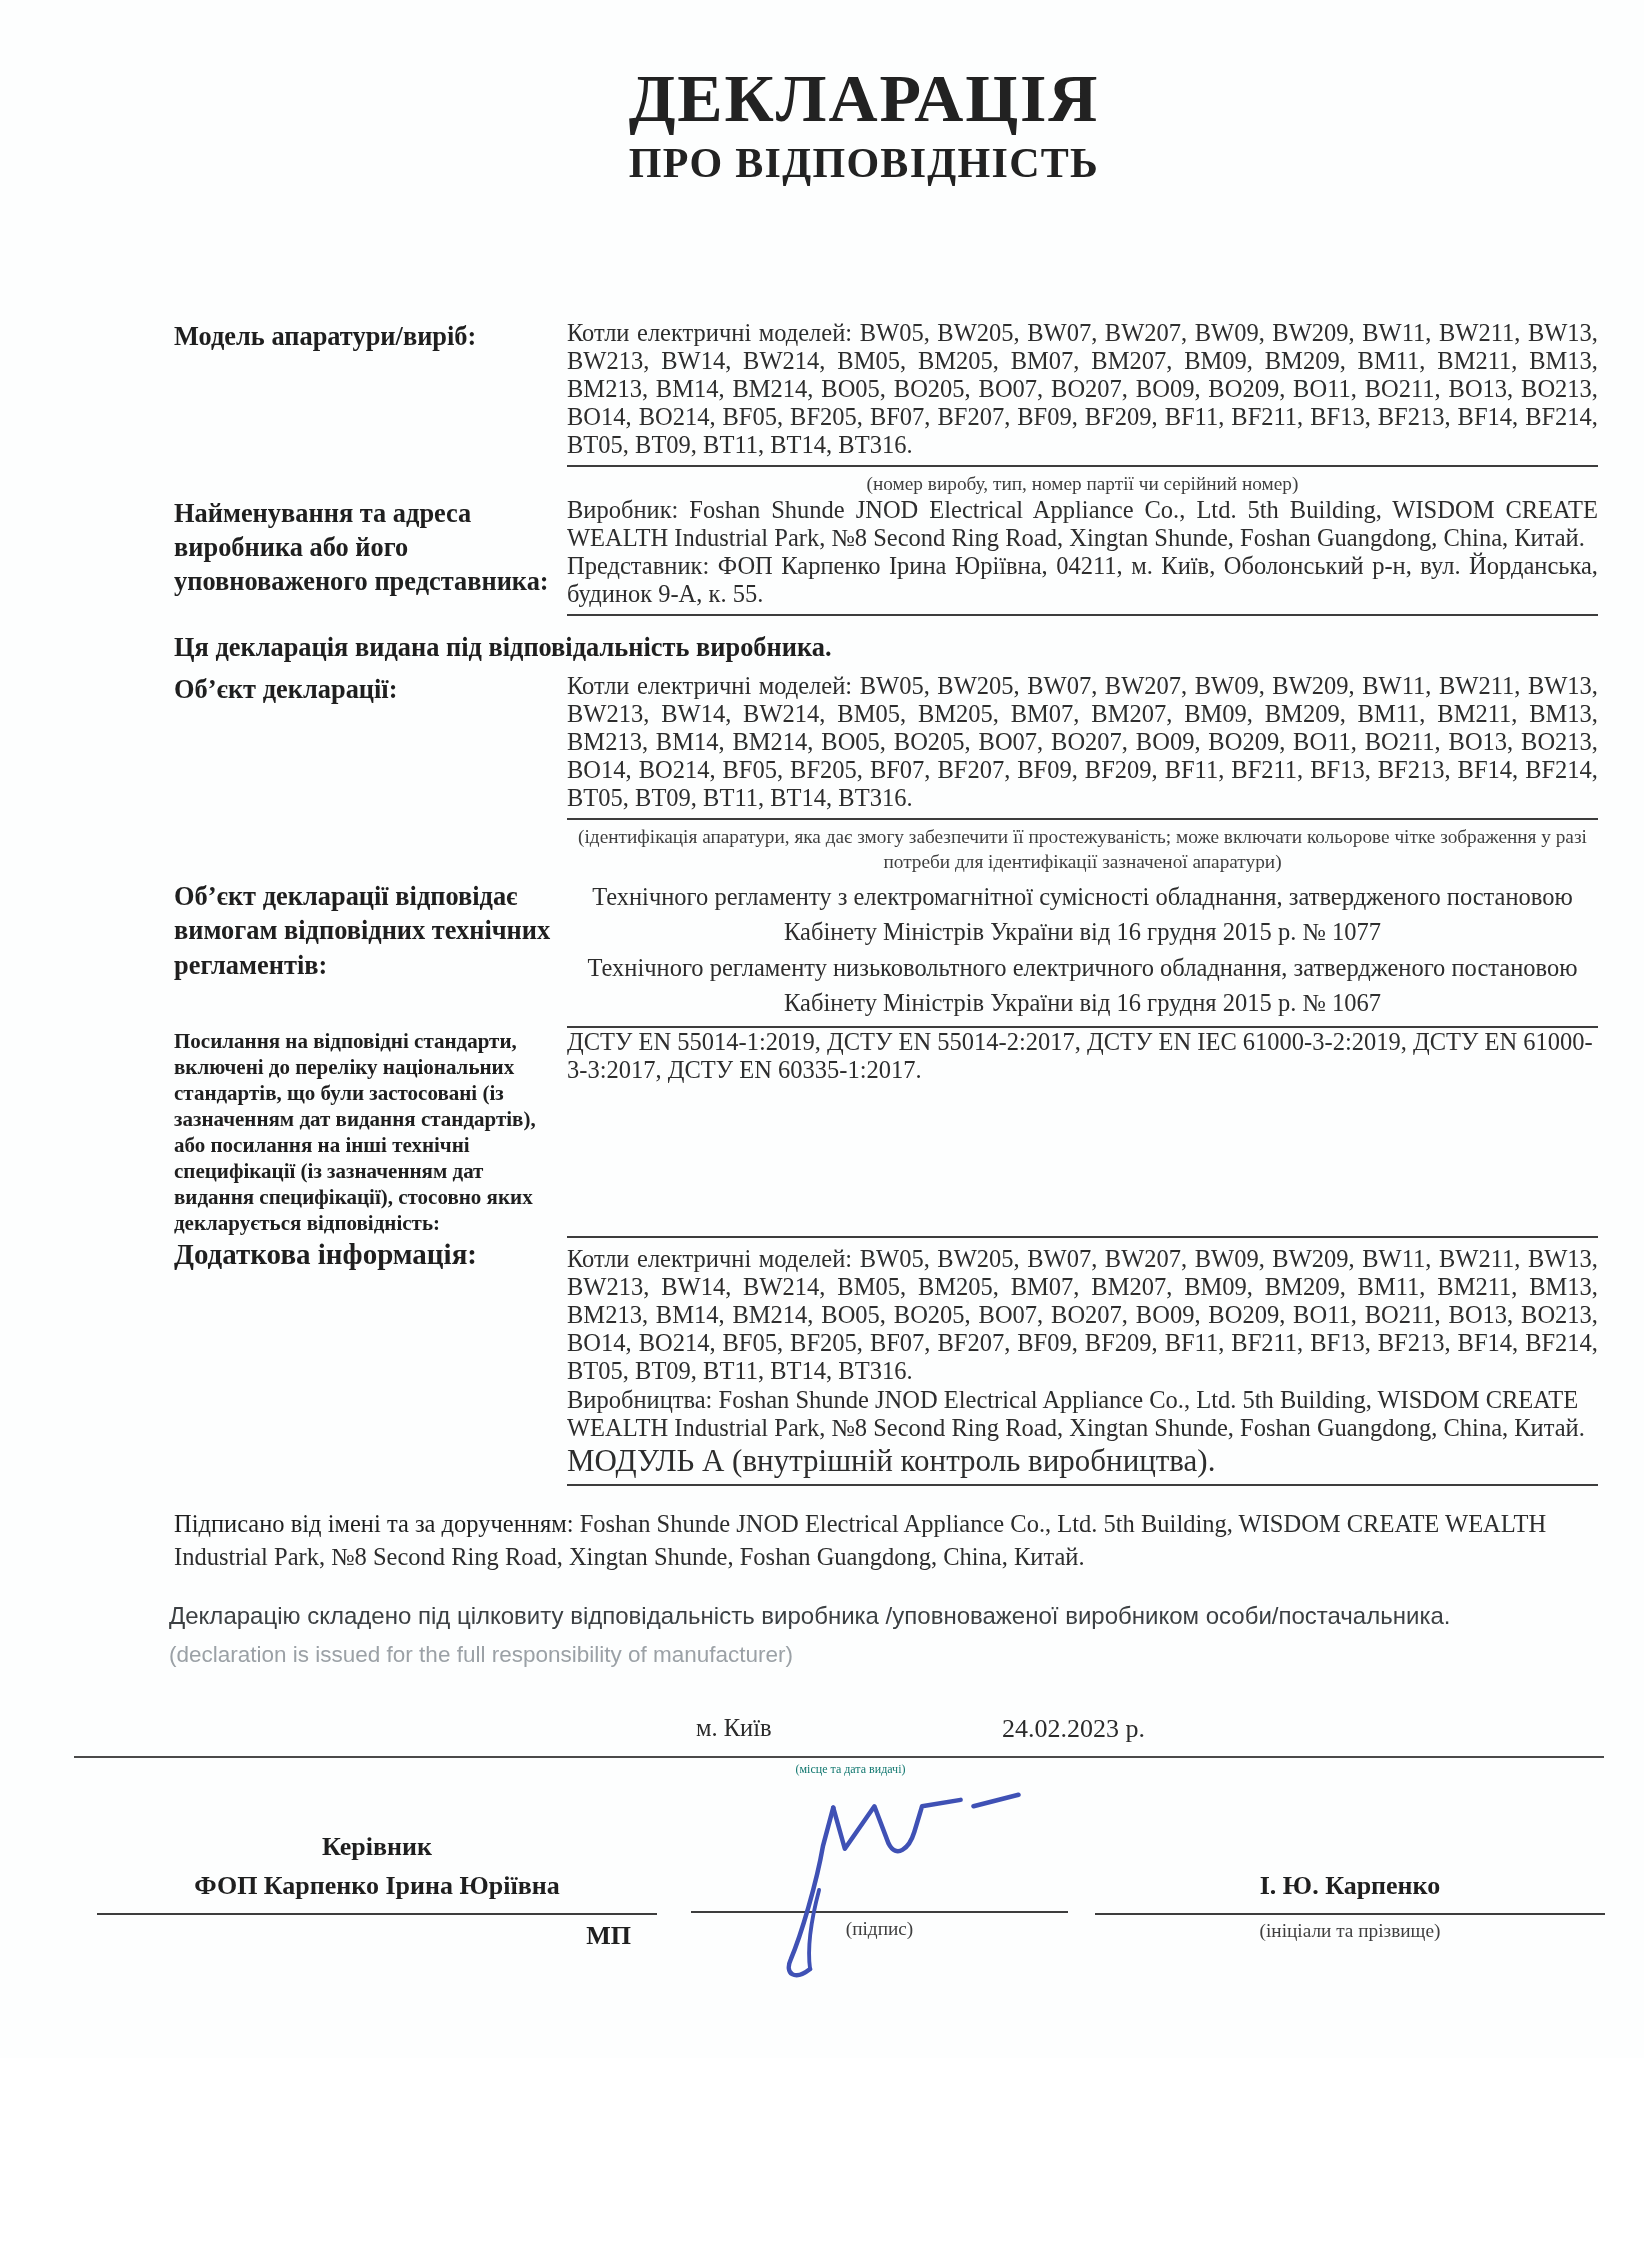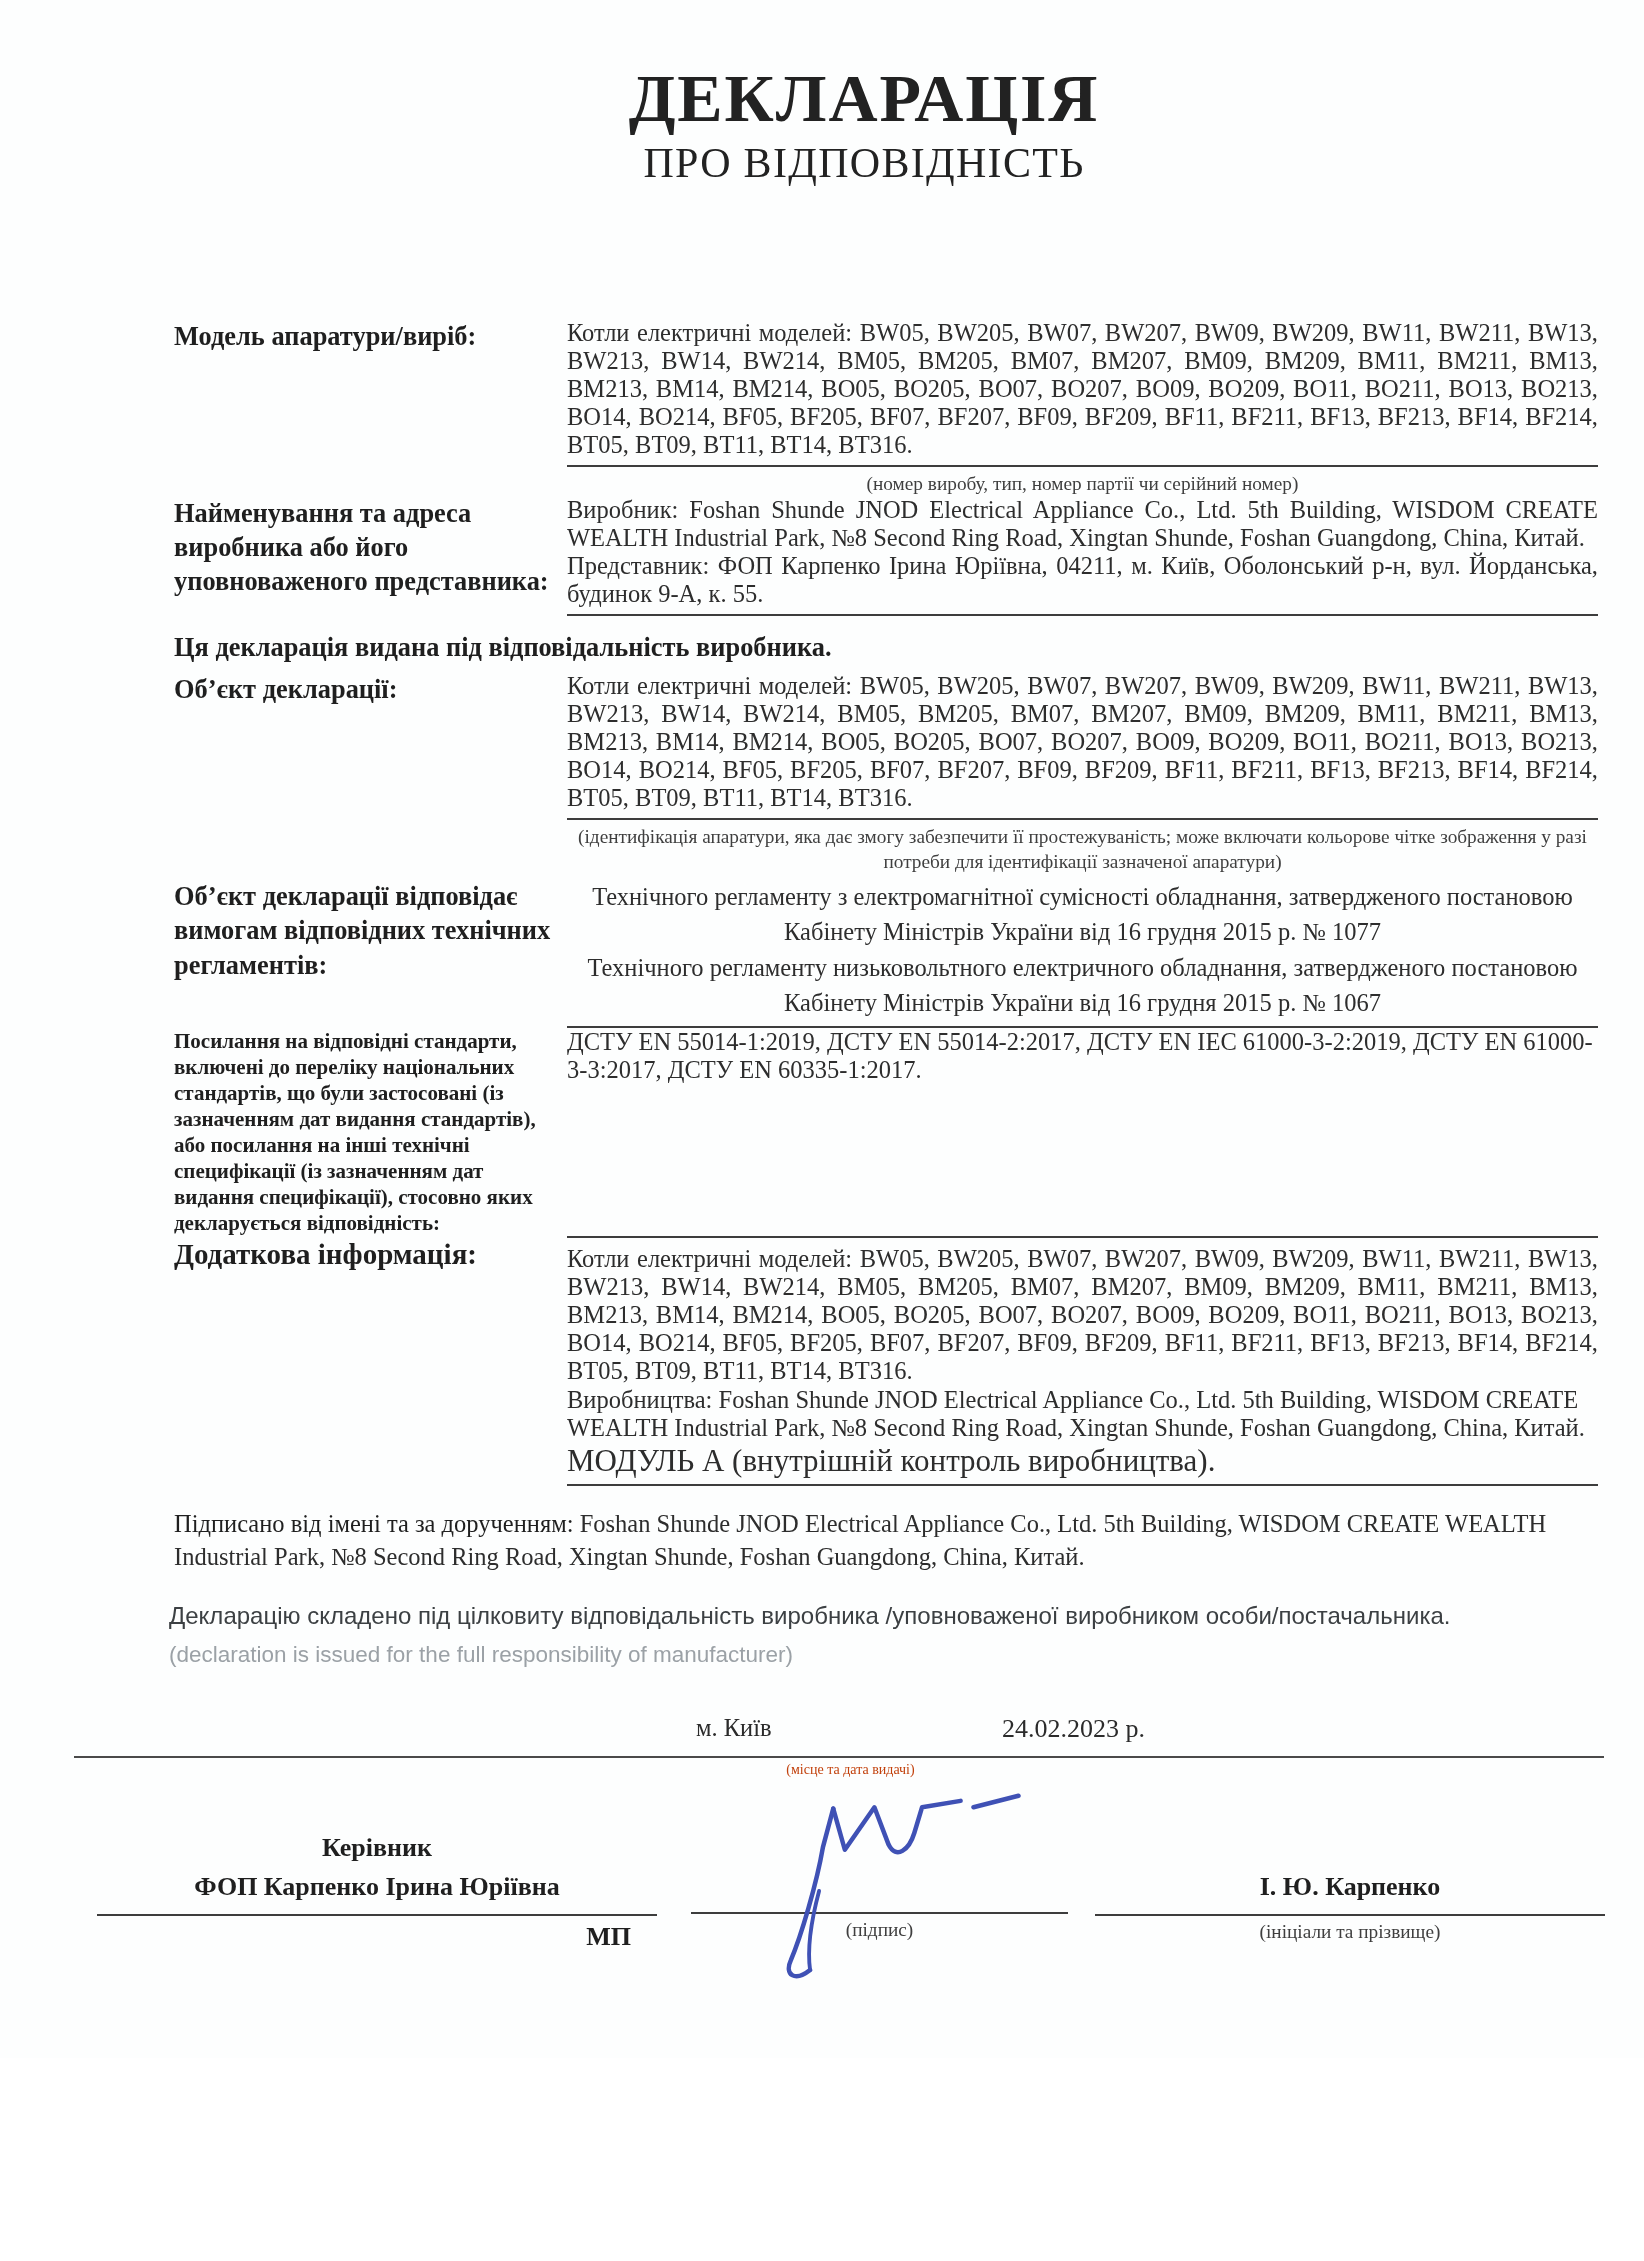--- a/index.html
+++ b/index.html
@@ -7,21 +7,21 @@
     position:relative;
     width:1644px;height:2058px;
     background:#fdfefe;
     font-family:"Liberation Serif", serif;
     color:#2b2b2b;
     overflow:hidden;
   }
   
   .title-wrap{padding:61px 0 0 84px;text-align:center;}
   .title-1{font-size:68px;font-weight:bold;letter-spacing:1.9px;color:#222;line-height:1.1;}
-  .title-2{font-size:42px;font-weight:normal;letter-spacing:1.3px;color:#222;margin-top:3.9px;line-height:1.12;}
+  .title-2{font-size:42px;font-weight:bold;letter-spacing:1.3px;color:#222;margin-top:3.9px;line-height:1.12;}
 
   
   .row{display:flex;padding:0 46px 0 174px;}
   .lbl{width:393px;flex:none;font-weight:bold;font-size:26.4px;line-height:1.3;color:#1f1f1f;box-sizing:border-box;padding-right:15.5px;}
   .lbl-sm{font-size:21px;line-height:1.24;}
   .lbl-lg{font-size:29px;}
   .content{flex:1;font-size:24.5px;line-height:1.15;color:#2d2d2d;}
   .justify{text-align:justify;}
   .rule{border-top:2.6px solid #3d3d3d;margin-top:5.2px;}
   .cap{font-size:19.3px;color:#3f3f3f;text-align:center;line-height:1.3;margin-top:3.9px;}
@@ -36,21 +36,21 @@
   .signed .lead{font-weight:normal;color:#1f1f1f;}
 
   .stmt{padding:0 46px 0 169px;font-family:"Liberation Sans", sans-serif;}
   .stmt-ua{font-size:24px;color:#3c4043;line-height:1.2;}
   .stmt-en{font-size:22.5px;color:#9ba1a6;line-height:1.2;margin-top:10.3px;}
 
   .issued{position:relative;height:37px;}
   .issued .place{position:absolute;left:696px;font-size:24.5px;}
   .issued .date{position:absolute;left:1002px;font-size:26px;}
   .issued-rule{border-top:2.6px solid #4a4a4a;margin:5.2px 40px 0 74px;}
-  .issued-cap{margin-left:696px;width:309px;text-align:center;font-size:14px;color:#c2410c;padding-top:3.9px;}
+  .issued-cap{margin-left:696px;width:309px;text-align:center;font-size:12px;color:#0f766e;padding-top:3.9px;}
 
   .sig{position:relative;height:174px;}
   .sig-col{position:absolute;top:4px;text-align:center;}
   .sig-left{left:97px;width:560px;}
   .sig-center{left:691px;width:377px;}
   .sig-right{left:1095px;width:510px;}
   .sig-name{font-weight:bold;font-size:26px;color:#1f1f1f;line-height:1.25;}
   .sig-rule{border-top:2.6px solid #3d3d3d;margin-top:10.3px;}
   .sig-stamp{font-weight:bold;font-size:26px;text-align:right;padding-right:26px;margin-top:6.4px;color:#1f1f1f;}
   .sig-cap{font-size:19.3px;color:#3f3f3f;padding-top:5.2px;}

